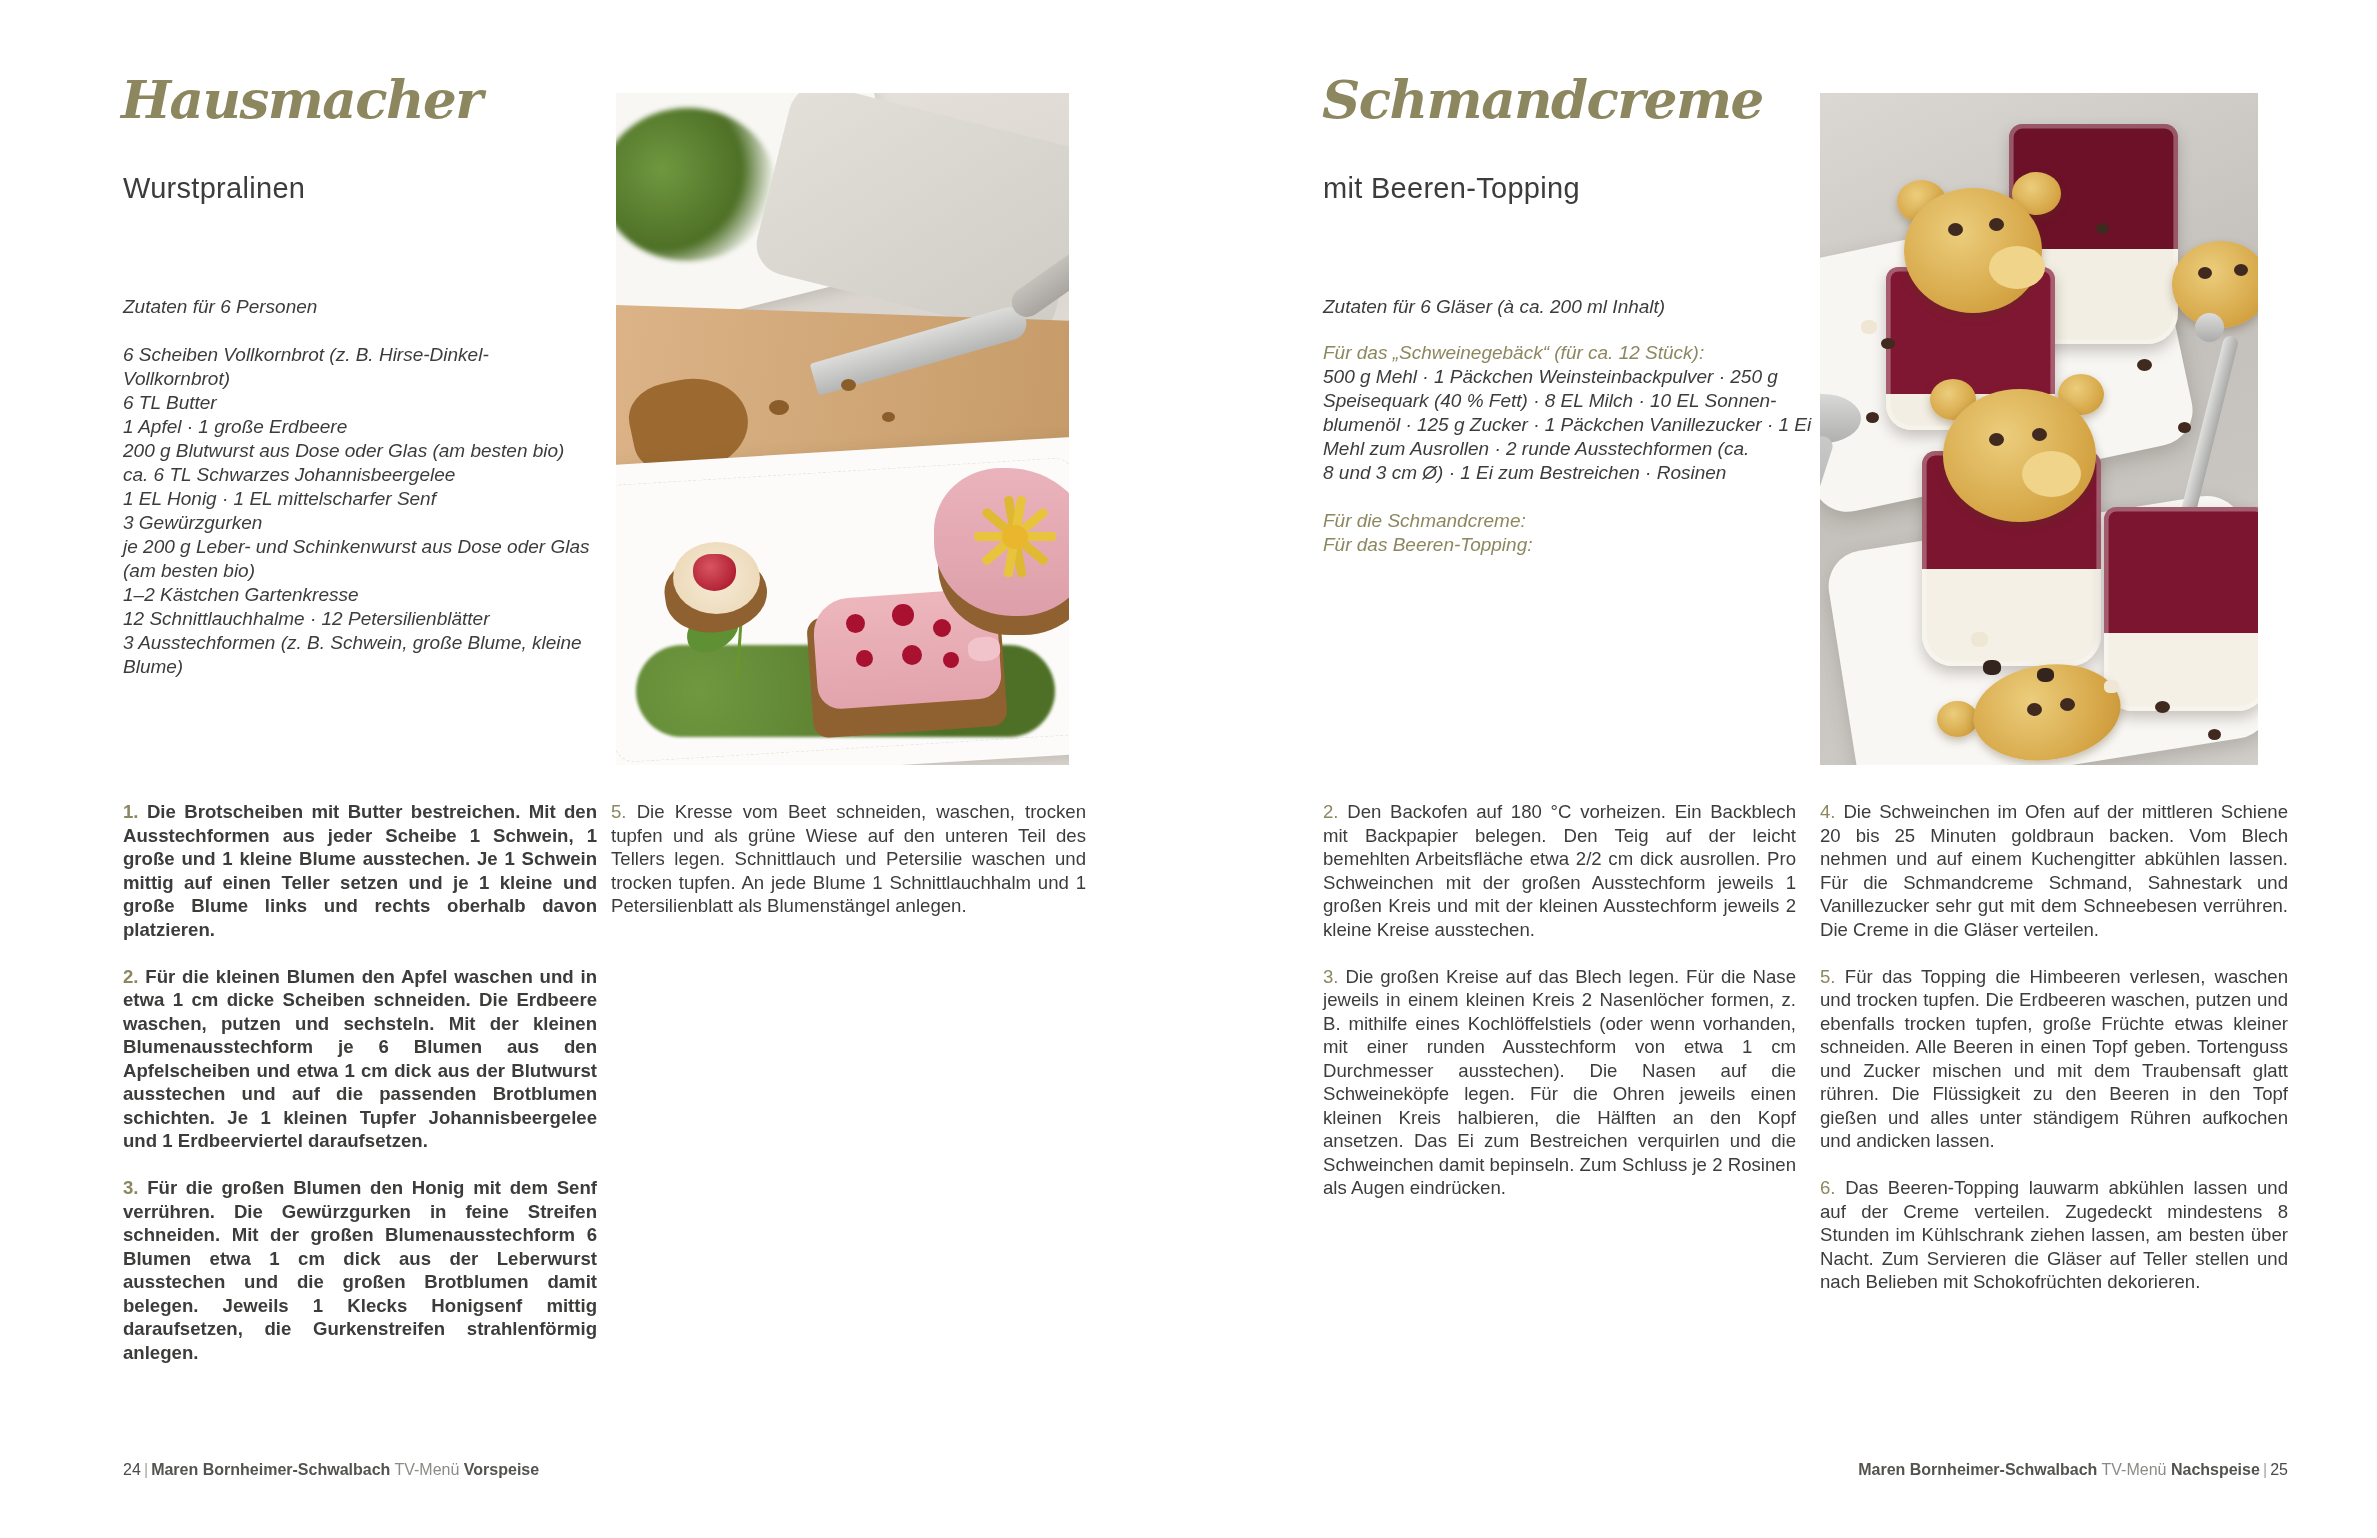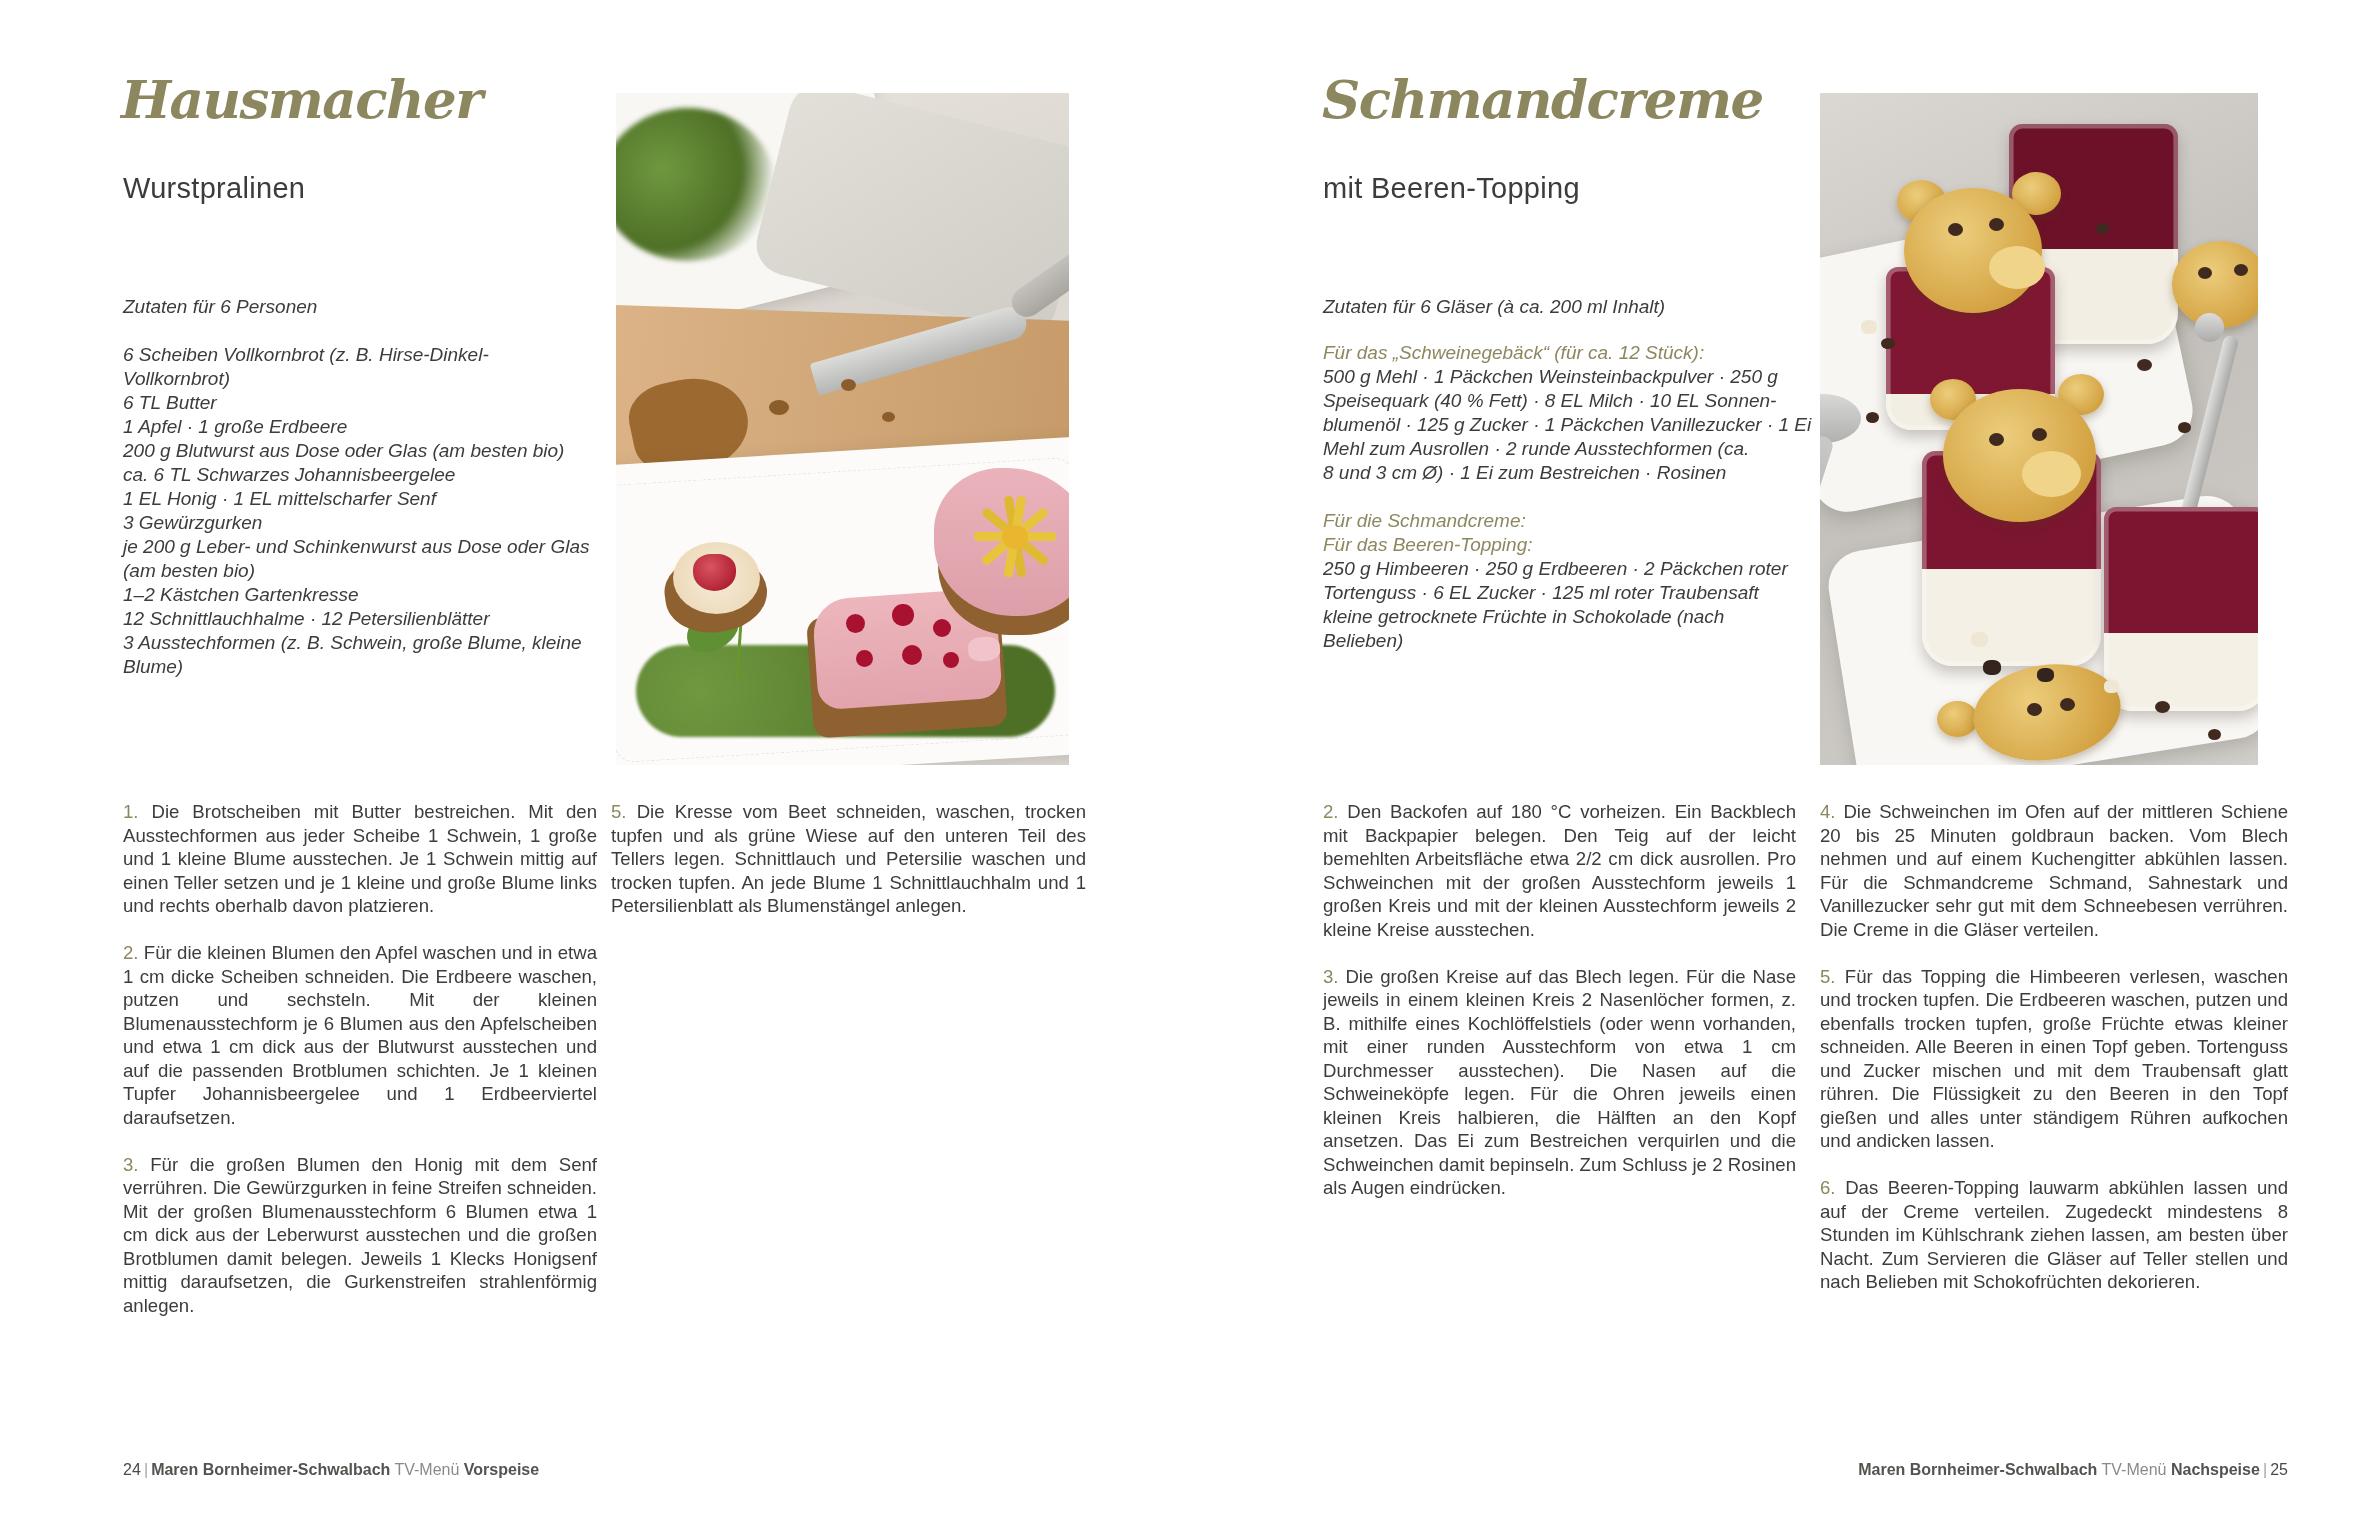--- a/index.html
+++ b/index.html
@@ -136,21 +136,21 @@
       <div class="sh" style="left:322px;top:391px;width:158px;height:151px;border-radius:46%;background:#8f6030;"></div>
       <div class="sh" style="left:318px;top:375px;width:158px;height:148px;border-radius:44% 56% 48% 52%;background:linear-gradient(#eab3bb,#dd9fa9);"></div>
       <div class="sh" style="left:358px;top:439px;width:82px;height:9.2px;background:#e8c43c;border-radius:4.1px;"></div>
       <div class="sh" style="left:358px;top:439px;width:82px;height:9.2px;transform:rotate(40deg);background:#e0ba32;border-radius:4.1px;"></div>
       <div class="sh" style="left:358px;top:439px;width:82px;height:9.2px;transform:rotate(-40deg);background:#e8c43c;border-radius:4.1px;"></div>
       <div class="sh" style="left:358px;top:439px;width:82px;height:9.2px;transform:rotate(80deg);background:#dfb832;border-radius:4.1px;"></div>
       <div class="sh" style="left:358px;top:439px;width:82px;height:9.2px;transform:rotate(-80deg);background:#e8c43c;border-radius:4.1px;"></div>
       <div class="sh" style="left:386px;top:432px;width:25.5px;height:23.5px;border-radius:50%;background:#e9b62e;"></div>
     </div>
 
-    <div class="col" style="left:123px;width:474px;">
+    <div class="col" style="left:123px;width:474px;font-weight:bold;">
       <p class="step"><span class="step-num">1.</span> <span>Die Brotscheiben mit Butter bestreichen. Mit den Ausstechformen aus jeder Scheibe 1 Schwein, 1 große und 1 kleine Blume ausstechen. Je 1 Schwein mittig auf einen Teller setzen und je 1 kleine und große Blume links und rechts oberhalb davon platzieren.</span></p>
       <p class="step"><span class="step-num">2.</span> <span>Für die kleinen Blumen den Apfel waschen und in etwa 1 cm dicke Scheiben schneiden. Die Erdbeere waschen, putzen und sechsteln. Mit der kleinen Blumenausstechform je 6 Blumen aus den Apfelscheiben und etwa 1 cm dick aus der Blutwurst ausstechen und auf die passenden Brotblumen schichten. Je 1 kleinen Tupfer Johannisbeergelee und 1 Erdbeerviertel daraufsetzen.</span></p>
       <p class="step"><span class="step-num">3.</span> <span>Für die großen Blumen den Honig mit dem Senf verrühren. Die Gewürzgurken in feine Streifen schneiden. Mit der großen Blumenausstechform 6 Blumen etwa 1 cm dick aus der Leberwurst ausstechen und die großen Brotblumen damit belegen. Jeweils 1 Klecks Honigsenf mittig daraufsetzen, die Gurkenstreifen strahlenförmig anlegen.</span></p>
     </div>
     <div class="col" style="left:611px;width:475px;">
       <p class="step"><span class="step-num">5.</span> <span>Die Kresse vom Beet schneiden, waschen, trocken tupfen und als grüne Wiese auf den unteren Teil des Tellers legen. Schnittlauch und Petersilie waschen und trocken tupfen. An jede Blume 1 Schnittlauchhalm und 1 Petersilienblatt als Blumenstängel anlegen.</span></p>
     </div>
 
     <div class="footer" style="left:123px;">
       <span class="f-num">24</span><span class="f-sep">|</span><span class="f-bold">Maren Bornheimer-Schwalbach</span> <span class="f-light">TV-Menü</span> <span class="f-bold">Vorspeise</span>
@@ -165,24 +165,20 @@
 
     <div class="abs" style="left:1323px;top:341px;width:496px;">
       <p class="sect-head">Für das „Schweinegebäck“ (für ca. 12 Stück):</p>
       <p class="sect-body pre">500 g Mehl · 1 Päckchen Weinsteinbackpulver · 250 g
 Speisequark (40 % Fett) · 8 EL Milch · 10 EL Sonnen-
 blumenöl · 125 g Zucker · 1 Päckchen Vanillezucker · 1 Ei
 Mehl zum Ausrollen · 2 runde Ausstechformen (ca.
 8 und 3 cm Ø) · 1 Ei zum Bestreichen · Rosinen</p>
       <p class="sect-head">Für die Schmandcreme:</p>
       <p class="sect-head">Für das Beeren-Topping:</p>
-      <p class="sect-body pre">250 g Himbeeren · 250 g Erdbeeren · 2 Päckchen roter
-Tortenguss · 6 EL Zucker · 125 ml roter Traubensaft
-kleine getrocknete Früchte in Schokolade (nach
-Belieben)</p>
     </div>
 
     <div class="photo photo-right">
       <div class="sh plate" style="left:-31px;top:133px;width:388px;height:255px;transform:rotate(-12deg);border-radius:36px;background:#f7f6f3;"></div>
       <div class="sh plate" style="left:20.4px;top:429px;width:419px;height:245px;transform:rotate(-9deg);border-radius:36px;background:#f8f7f4;"></div>
       <div class="sh jar" style="left:189px;top:31px;width:169px;height:220px;border-radius:13.3px 13.3px 31px 31px;background:linear-gradient(#6d1128 0 57%,#f2eee3 57% 100%);"></div>
       <div class="sh jar" style="left:66px;top:174px;width:169px;height:163px;border-radius:12.3px 12.3px 25.5px 25.5px;background:linear-gradient(#801732 0 78%,#f2eee3 78% 100%);"></div>
       <div class="sh cookie" style="left:77px;top:87px;width:49px;height:43px;"></div>
       <div class="sh cookie" style="left:192px;top:79px;width:49px;height:43px;"></div>
       <div class="sh cookie" style="left:84px;top:95px;width:138px;height:125px;"></div>

